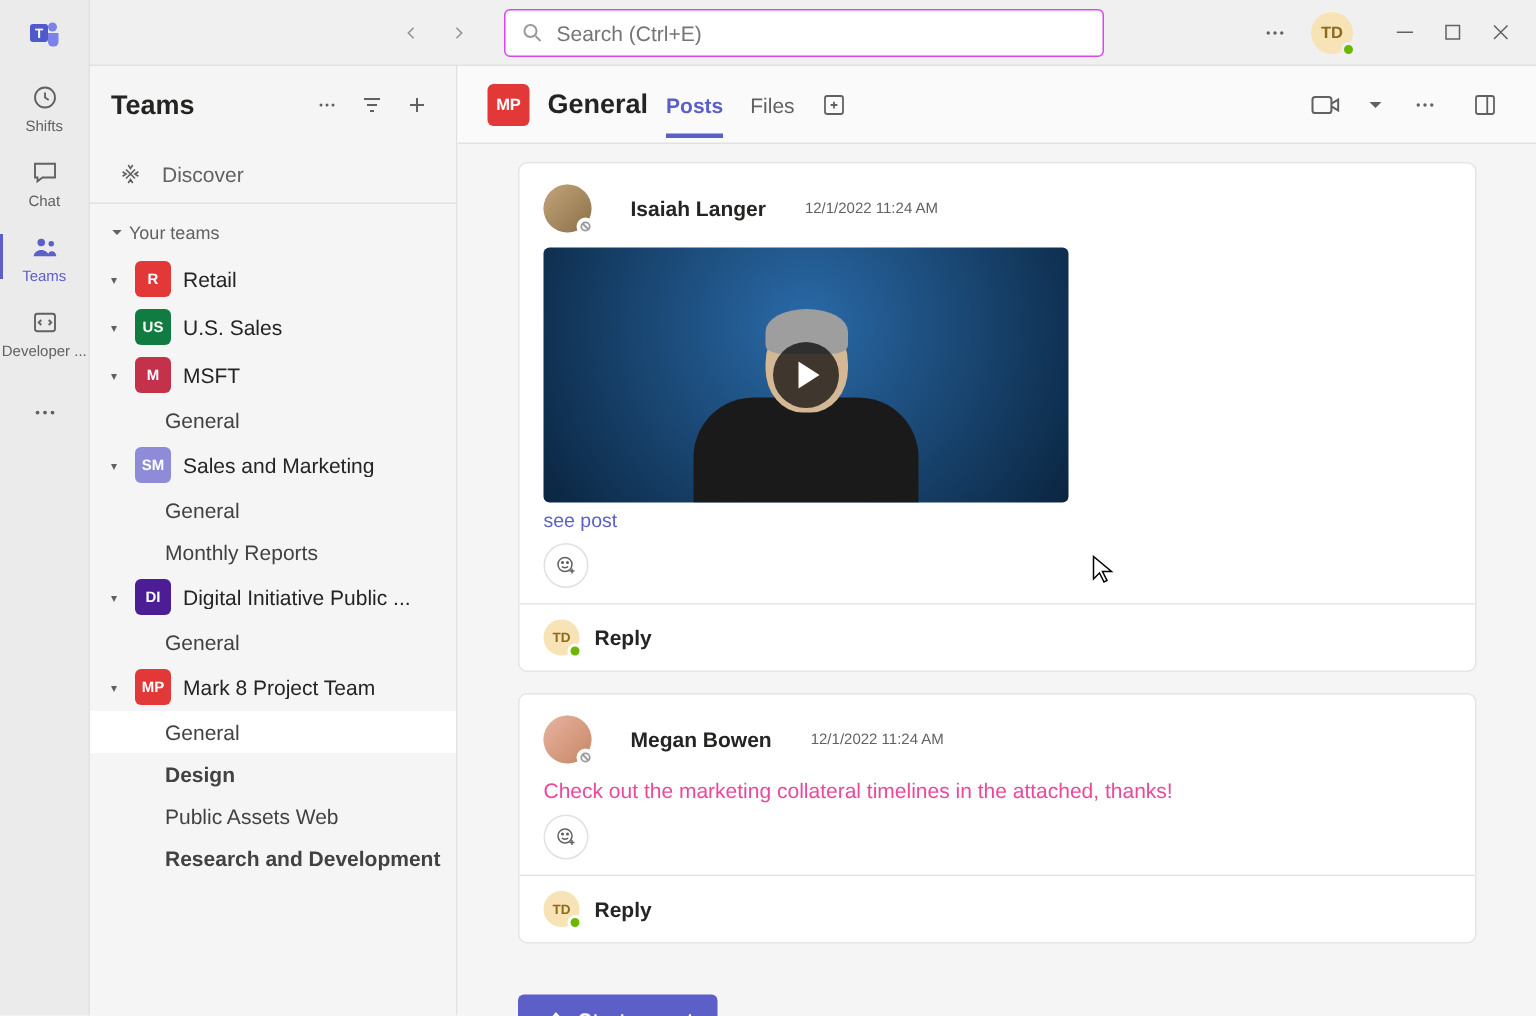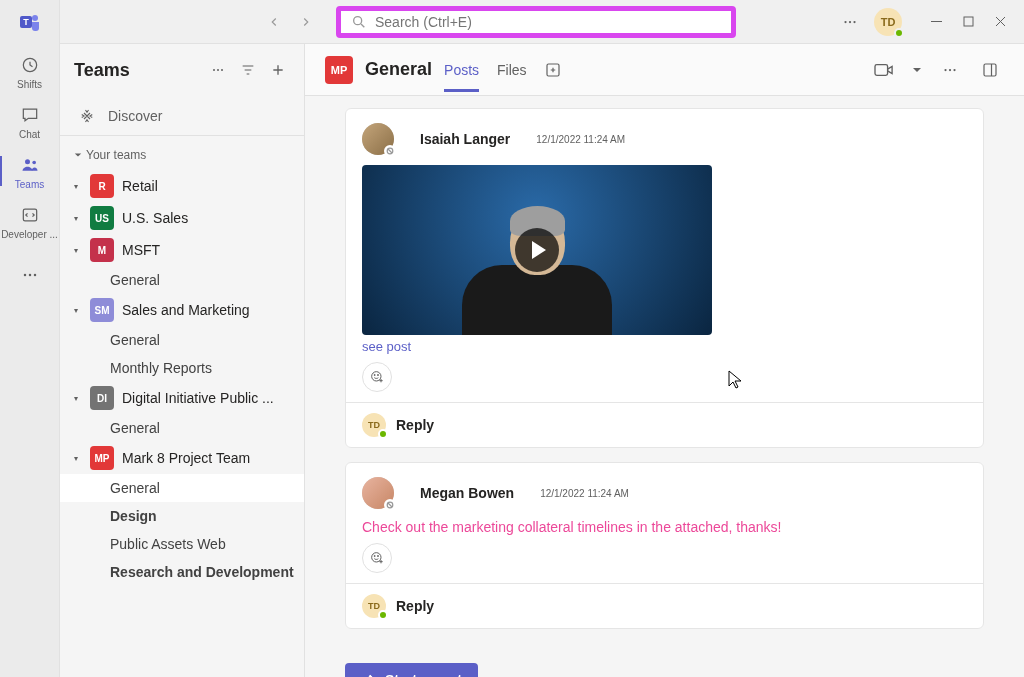--- a/index.html
+++ b/index.html
@@ -14,21 +14,21 @@
     .rail-item.selected::before { content:''; position:absolute; left:0; top:10px; bottom:10px; width:2px; background:#5b5fc7; }
     .rail-icon { width: 24px; height: 24px; display: flex; align-items: center; justify-content: center; }
     .rail-more { margin-top: 4px; }
     .rail-apps { margin-top: auto; margin-bottom: 60px; }
 
     
     .main-area { flex: 1; display: flex; flex-direction: column; }
     .title-bar { height: 44px; background: #f0f0f0; display: flex; align-items: center; padding: 0 8px 0 0; border-bottom: 1px solid #e1e1e1; }
     .nav-arrows { display: flex; gap: 4px; margin-left: 200px; }
     .nav-btn { width: 28px; height: 28px; display: flex; align-items: center; justify-content: center; color: #999; cursor: pointer; border-radius: 4px; }
-    .search-box { flex: 0 0 400px; height: 32px; background: #fff; border: 5px solid #d946ef; border-radius: 4px; margin-left: 16px; display: flex; align-items: center; padding: 0 10px; gap: 8px; color: #999; }
+    .search-box { flex: 0 0 400px; height: 32px; background: #fff; border: 1px solid #d946ef; border-radius: 4px; margin-left: 16px; display: flex; align-items: center; padding: 0 10px; gap: 8px; color: #999; }
     .search-input { border: none; outline: none; flex: 1; font-size: 14px; color: #616161; }
     .tb-spacer { flex: 1; }
     .tb-right { display: flex; align-items: center; gap: 10px; }
     .tb-icon { width: 28px; height: 28px; display: flex; align-items: center; justify-content: center; color: #616161; cursor: pointer; }
     .avatar-small { width: 28px; height: 28px; border-radius: 50%; background: #f7e3b5; color: #8a6a1c; font-size: 11px; font-weight: 600; display: flex; align-items: center; justify-content: center; position: relative; }
     .presence-dot { position: absolute; width: 10px; height: 10px; background: #6bb700; border: 2px solid #f0f0f0; border-radius: 50%; right: -2px; bottom: -2px; }
     .win-controls { display: flex; gap: 0; margin-left: 8px; }
     .win-btn { width: 32px; height: 32px; display: flex; align-items: center; justify-content: center; cursor: pointer; color: #616161; }
 
     
@@ -50,21 +50,21 @@
     .channel-row.selected { background: #fff; }
     .channel-row.bold { font-weight: 600; }
 
     
     .channel-content { flex: 1; display: flex; flex-direction: column; background: #f5f5f5; overflow: hidden; }
     .channel-header { height: 52px; display: flex; align-items: center; padding: 0 20px; gap: 12px; border-bottom: 1px solid #e1e1e1; background: #fafafa;}
     .ch-avatar { width: 28px; height: 28px; border-radius: 4px; background: #e23838; color: #fff; font-size: 11px; font-weight: 600; display: flex; align-items: center; justify-content: center; }
     .ch-title { font-size: 18px; font-weight: 700; }
     .ch-tabs { display: flex; gap: 18px; align-items: center; }
     .ch-tab { font-size: 14px; color: #616161; cursor: pointer; padding: 14px 0; position: relative; }
-    .ch-tab.active { color: #5b5fc7; font-weight: 400; }
+    .ch-tab.active { color: #5b5fc7; font-weight: 700; }
     .ch-tab.active::after { content:''; position:absolute; left:0; right:0; bottom:0; height:3px; background:#5b5fc7; }
     .ch-spacer { flex: 1; }
     .ch-actions { display: flex; gap: 12px; align-items: center; }
     .ch-act { width: 28px; height: 28px; display: flex; align-items: center; justify-content: center; color: #616161; cursor: pointer; }
 
     
     .messages { flex: 1; overflow-y: auto; padding: 12px 40px 20px; }
     .msg-card { background: #fff; border: 1px solid #e5e5e5; border-radius: 6px; margin-bottom: 14px; }
     .msg-body { padding: 14px 16px 10px; }
     .msg-header { display: flex; align-items: center; gap: 26px; margin-bottom: 10px; }
@@ -264,21 +264,21 @@
           <div class="channel-row">General</div>
           <div class="team-row">
             <span class="team-chevron">▾</span>
     <span class="team-avatar" style="background:#8e8cd8">SM</span>
     <span class="team-name">Sales and Marketing</span>
           </div>
           <div class="channel-row">General</div>
           <div class="channel-row">Monthly Reports</div>
           <div class="team-row">
             <span class="team-chevron">▾</span>
-    <span class="team-avatar" style="background:#737373">DI</span>
+    <span class="team-avatar" style="background:#4c1d95">DI</span>
     <span class="team-name">Digital Initiative Public ...</span>
           </div>
           <div class="channel-row">General</div>
           <div class="team-row">
             <span class="team-chevron">▾</span>
     <span class="team-avatar" style="background:#e23838">MP</span>
     <span class="team-name">Mark 8 Project Team</span>
           </div>
           <div class="channel-row selected">General</div>
           <div class="channel-row bold">Design</div>

